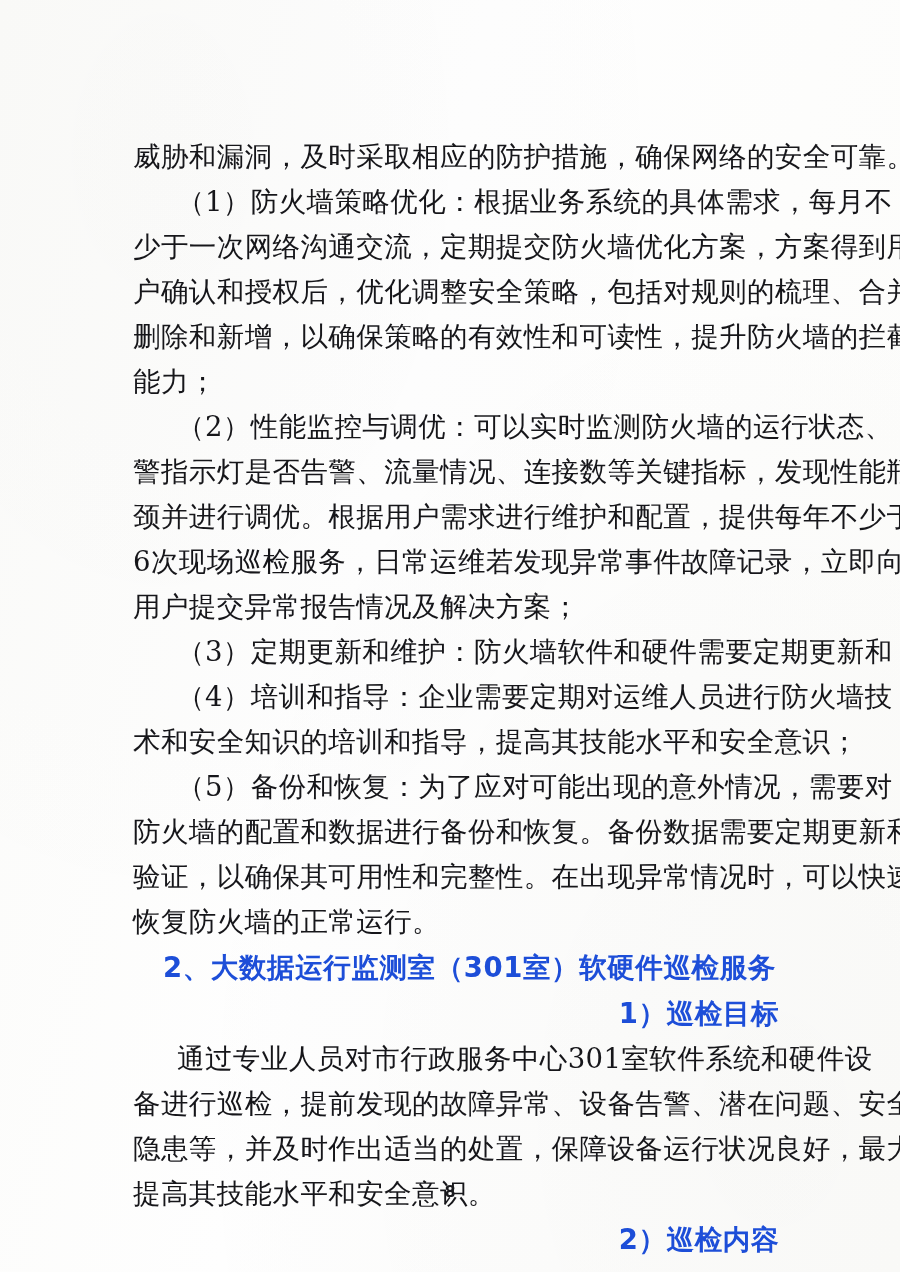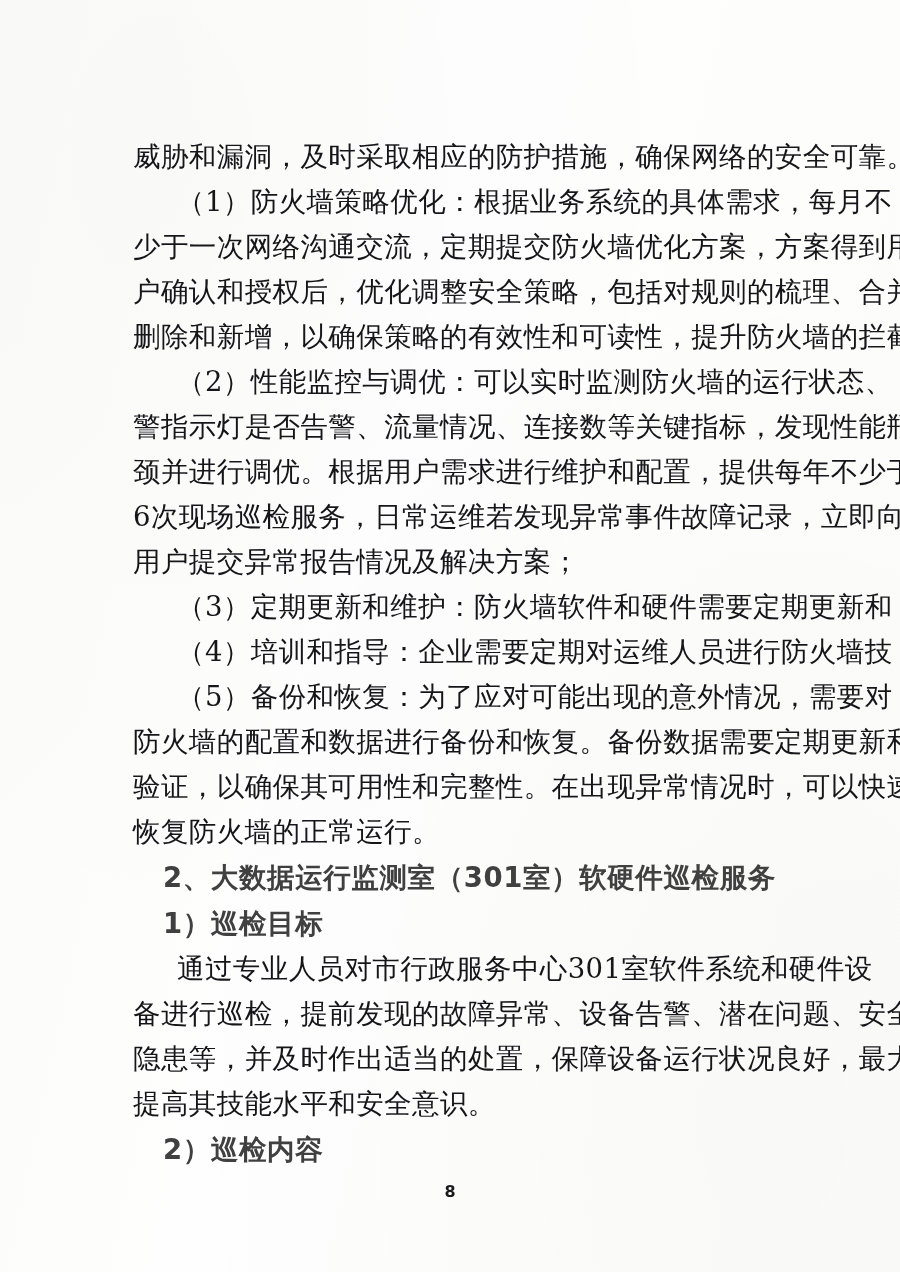--- a/index.html
+++ b/index.html
@@ -62,27 +62,27 @@
   .line.just > span { display: inline-block; }
 
   .line.indent { padding-left: 44px; }
 
   
   .heading {
     height: 46px;
     line-height: 46px;
     font-size: 27.5px;
     font-weight: bold;
-    color: #404040;
+    color: #1d4ed8;
     letter-spacing: 0.6px;
     padding-left: 30px;
     white-space: nowrap;
     font-family: "DejaVu Sans", "Liberation Sans", sans-serif;
   }
-  .heading.sub { padding-left: 30px; }
+  .heading.sub { padding-left: 30px; text-align: right; }
 
   
   .folio {
     position: absolute;
     left: 0;
     right: 0;
     top: 1182px;
     text-align: center;
     font-size: 16px;
     font-weight: bold;
@@ -240,20 +240,23 @@
         <span>，</span>
         <span>提</span>
         <span>升</span>
         <span>防</span>
         <span>火</span>
         <span>墙</span>
         <span>的</span>
         <span>拦</span>
         <span>截</span>
       </div>
+    <div class="line">
+      <span>能力；</span>
+    </div>
 
     <div class="line indent just">
         <span>（</span>
         <span>2</span>
         <span>）</span>
         <span>性</span>
         <span>能</span>
         <span>监</span>
         <span>控</span>
         <span>与</span>
@@ -420,20 +423,23 @@
         <span>维</span>
         <span>人</span>
         <span>员</span>
         <span>进</span>
         <span>行</span>
         <span>防</span>
         <span>火</span>
         <span>墙</span>
         <span>技</span>
       </div>
+    <div class="line">
+      <span>术和安全知识的培训和指导，提高其技能水平和安全意识；</span>
+    </div>
 
     <div class="line indent just">
         <span>（</span>
         <span>5</span>
         <span>）</span>
         <span>备</span>
         <span>份</span>
         <span>和</span>
         <span>恢</span>
         <span>复</span>

